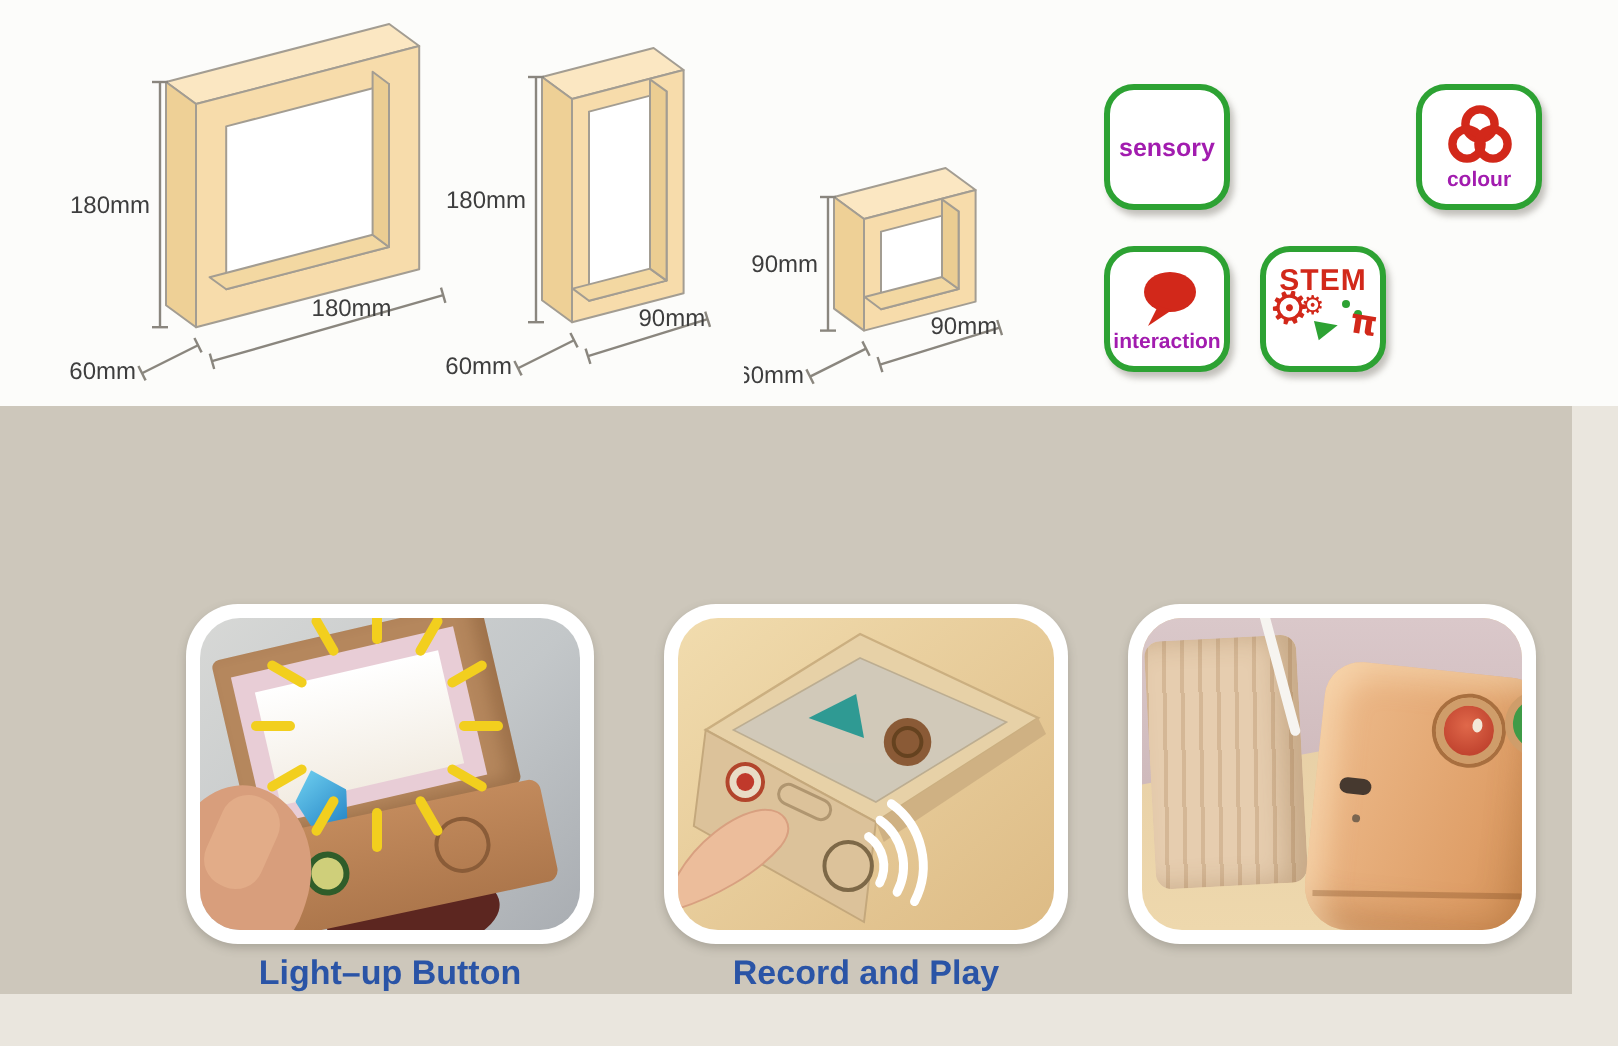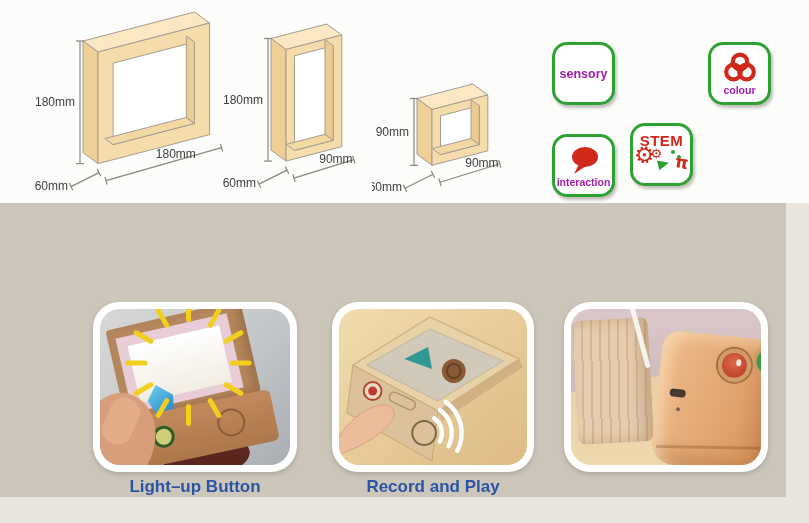--- a/index.html
+++ b/index.html
@@ -15,21 +15,21 @@
   
   .badge{position:absolute;width:63px;height:63px;background:#fff;border:3.2px solid #2da233;
          border-radius:15px;box-sizing:border-box;display:flex;flex-direction:column;
          align-items:center;justify-content:center;box-shadow:2px 3px 3px rgba(125,120,110,.45);}
   .badge .lbl{color:#a21caf;font-weight:bold;font-size:10.5px;line-height:1;margin-top:1px;}
   .badge .ic{display:flex;align-items:center;justify-content:center;height:32px;}
   #badge-sensory{left:552px;top:42px;}
   #badge-sensory .lbl{font-size:12.5px;}
   #badge-discovery{left:630px;top:42px;}
   #badge-colour{left:708px;top:42px;}
-  #badge-interaction{left:552px;top:134px;}
+  #badge-interaction{left:552px;top:123px;}
   #badge-stem{left:630px;top:123px;}
   .stem-word{color:#d2281a;font-weight:bold;font-size:15px;letter-spacing:.5px;line-height:1;margin-top:2px;}
   .stem-cluster{position:relative;width:52px;height:28px;margin-top:2px;}
   .stem-cluster .gear1{position:absolute;left:-2px;top:-6px;font-family:"DejaVu Sans",sans-serif;
         font-size:23px;color:#d2281a;transform:rotate(14deg);line-height:1;}
   .stem-cluster .gear2{position:absolute;left:15px;top:-3px;font-family:"DejaVu Sans",sans-serif;
         font-size:13px;color:#d2281a;line-height:1;}
   .stem-cluster .tri{position:absolute;left:22px;top:9px;width:0;height:0;
         border-left:11px solid #2da233;border-top:5px solid transparent;border-bottom:5px solid transparent;
         transform:rotate(-14deg);}

